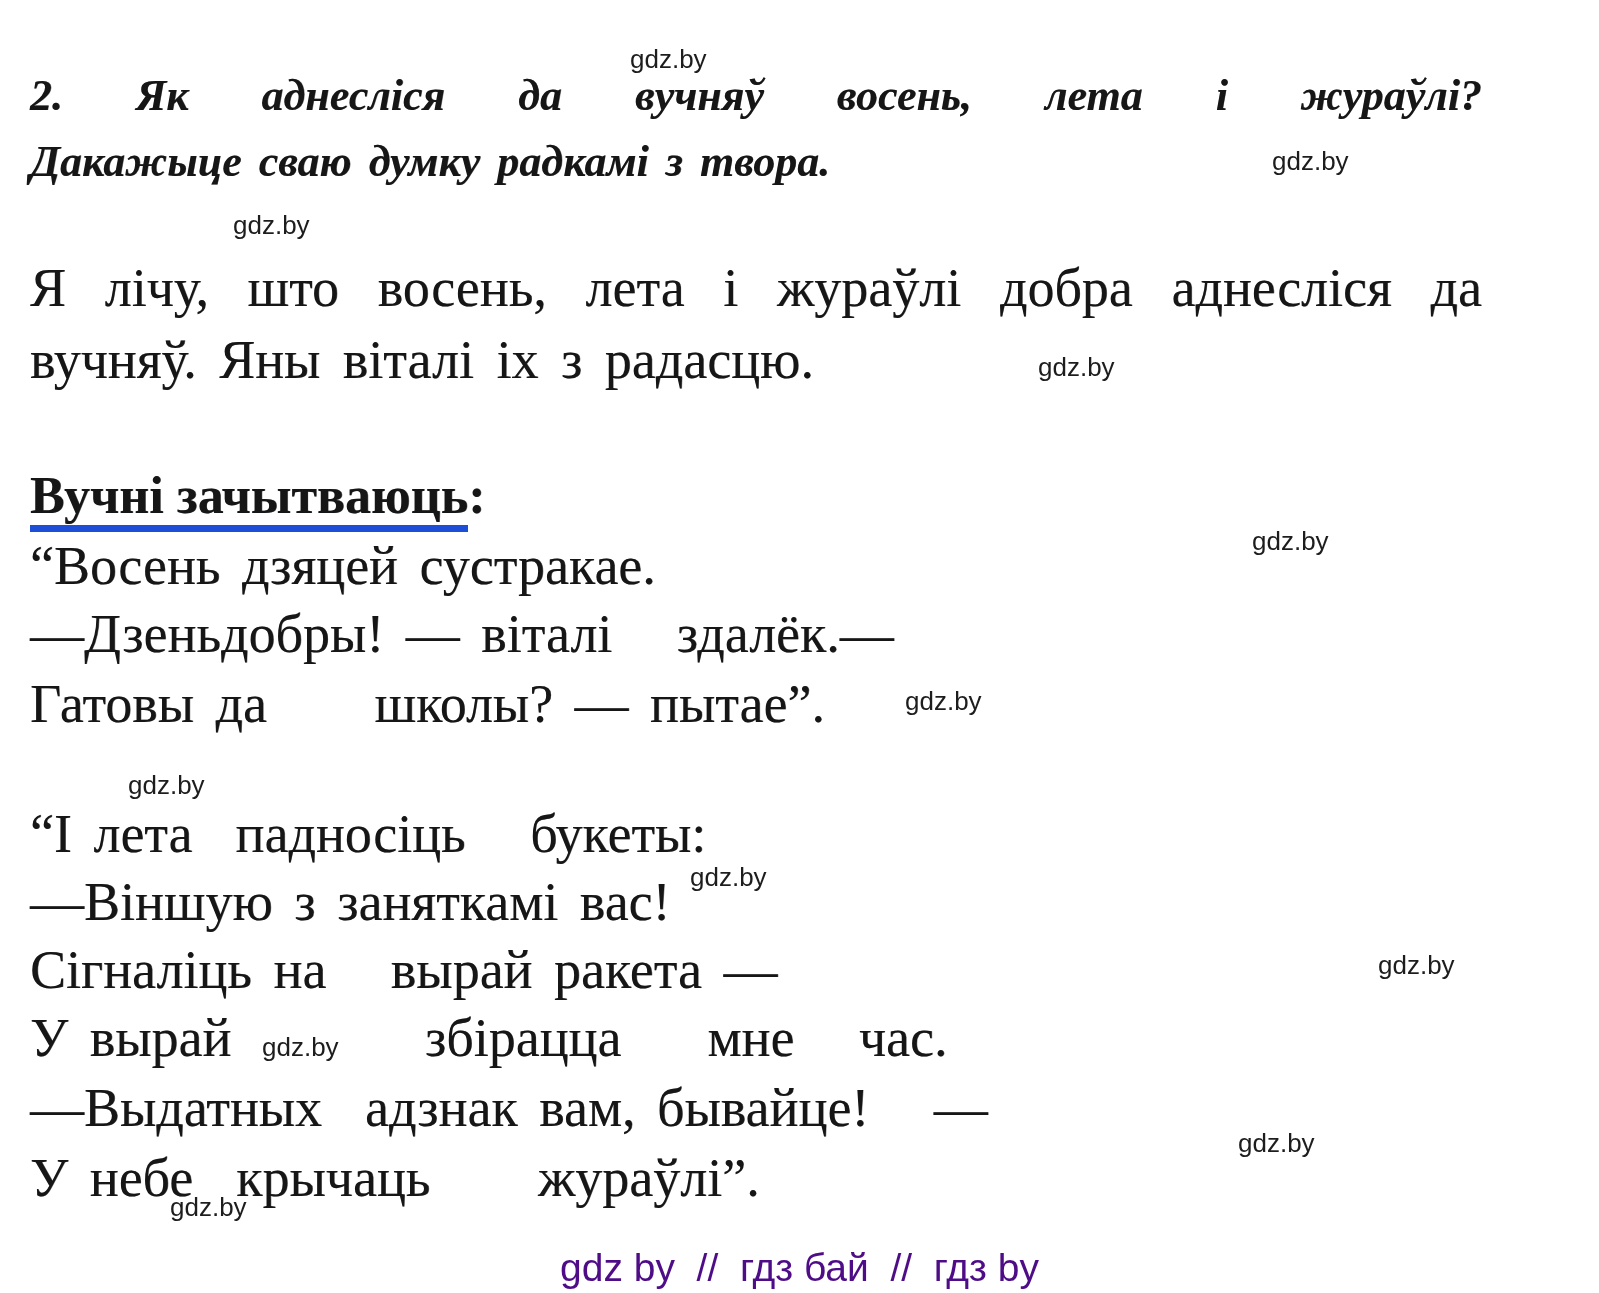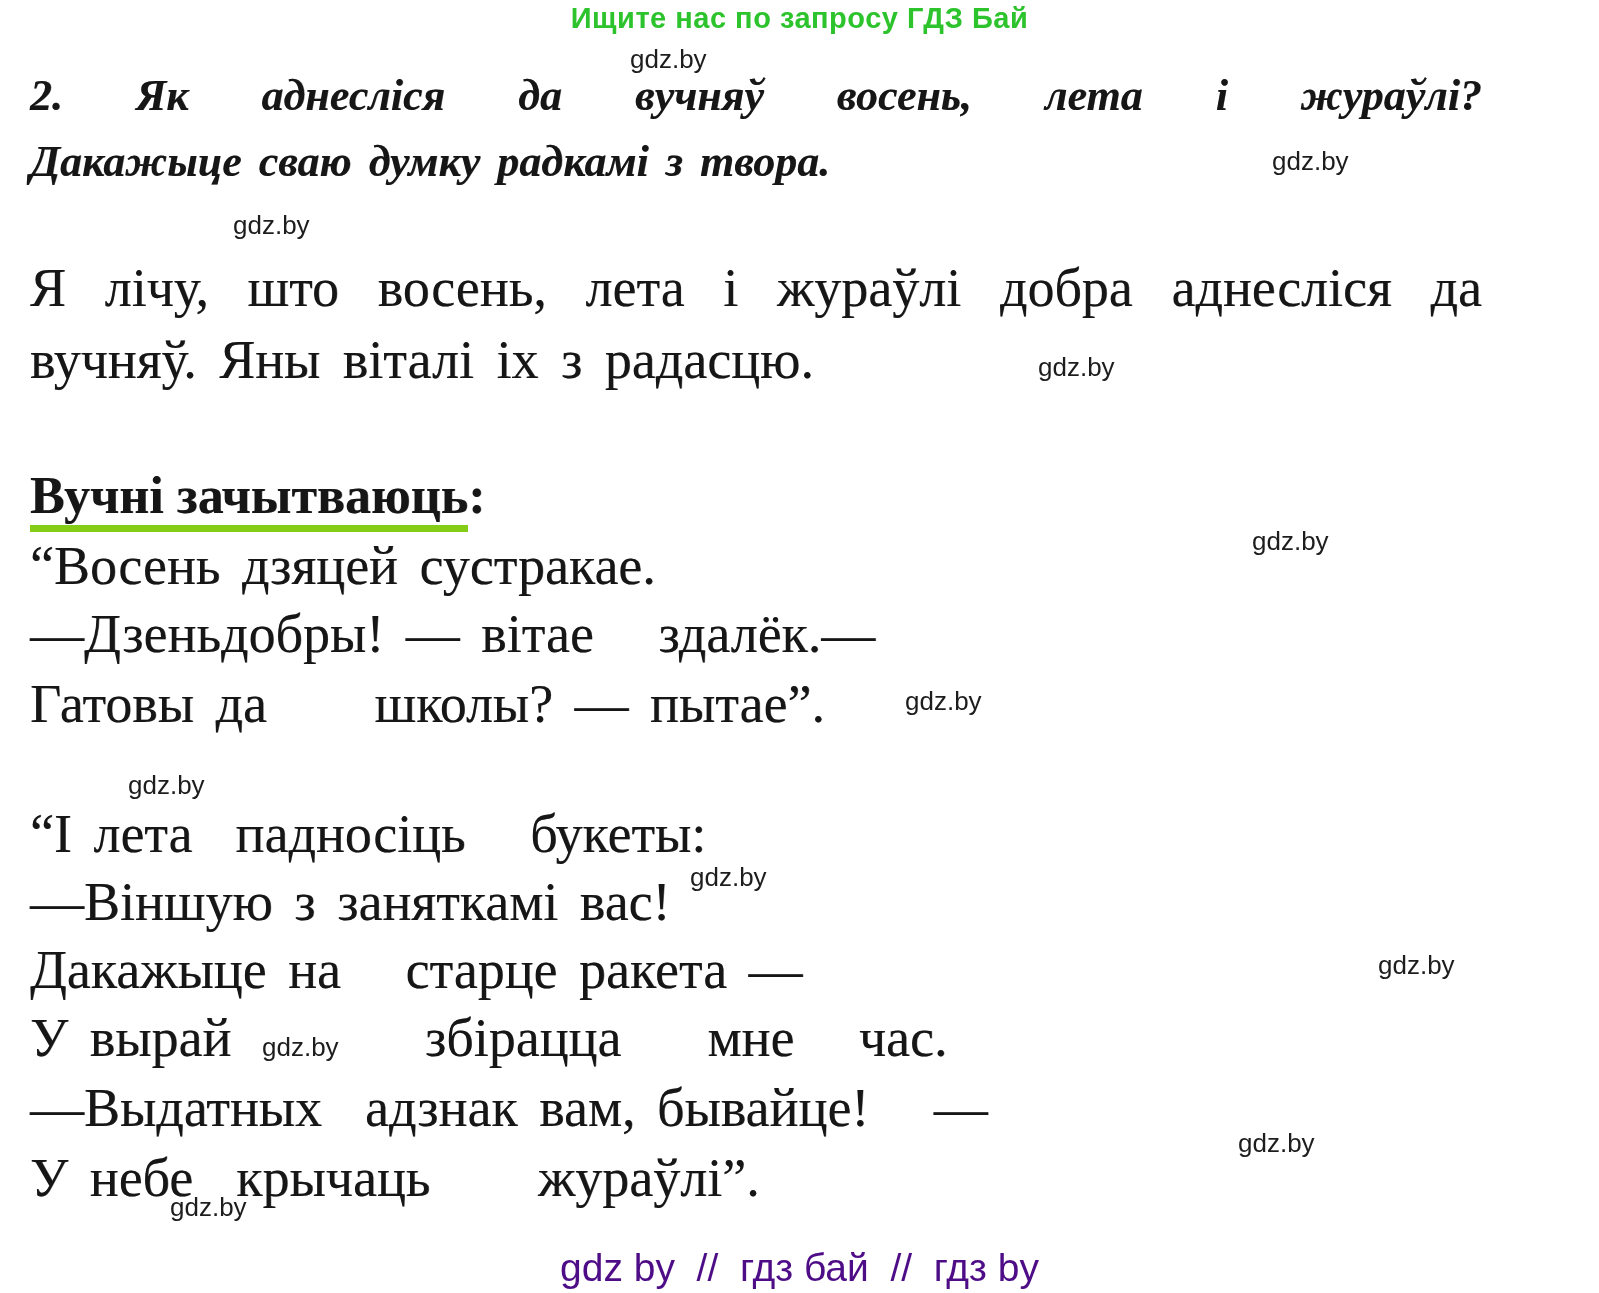--- a/index.html
+++ b/index.html
@@ -82,21 +82,21 @@
     text-align: justify;
     text-align-last: justify;
   }
   .a2 { top: 330px; word-spacing: 9px; }
   .reading-head {
     top: 466px;
     font-weight: bold;
     font-size: 52px;
   }
   .reading-head .ul {
-    border-bottom: 7px solid #84cc16;
+    border-bottom: 7px solid #1d4ed8;
     padding-bottom: 3px;
     display: inline-block;
     line-height: 52px;
   }
   .poem { word-spacing: 8px; }
   .p1-0 { top: 536px; }
   .p1-1 { top: 604px; }
   .p1-2 { top: 674px; }
   .p2-0 { top: 804px; }
   .p2-1 { top: 872px; text-align: right; }
@@ -115,21 +115,20 @@
     font-size: 39px;
     color: #4e0d87;
     white-space: pre;
   }
 </style>
 </head>
 <body>
 
 <div class="page">
 
-  <div class="promo">Ищите нас по запросу ГДЗ Бай</div>
 
   <span class="wm wm1">gdz.by</span>
   <span class="wm wm2">gdz.by</span>
   <span class="wm wm3">gdz.by</span>
   <span class="wm wm4">gdz.by</span>
   <span class="wm wm5">gdz.by</span>
   <span class="wm wm6">gdz.by</span>
   <span class="wm wm7">gdz.by</span>
   <span class="wm wm8">gdz.by</span>
   <span class="wm wm9">gdz.by</span>
@@ -139,25 +138,25 @@
 
   <div class="line qline q1">2. Як аднесліся да вучняў восень, лета і жураўлі?</div>
   <div class="line qline q2">Дакажыце сваю думку радкамі з твора.</div>
 
   <div class="line a1">Я лічу, што восень, лета і жураўлі добра аднесліся да</div>
   <div class="line a2">вучняў. Яны віталі іх з радасцю.</div>
 
   <div class="line reading-head"><span class="ul">Вучні зачытваюць</span><span>:</span></div>
 
   <div class="line poem p1-0">“Восень дзяцей сустракае.</div>
-  <div class="line poem p1-1">—Дзеньдобры! — вітае   здалёк.—</div>
+  <div class="line poem p1-1">—Дзеньдобры! — віталі   здалёк.—</div>
   <div class="line poem p1-2">Гатовы да     школы? — пытае”.</div>
 
   <div class="line poem p2-0">“І лета  падносіць   букеты:</div>
   <div class="line poem p2-1">—Віншую з заняткамі вас!</div>
-  <div class="line poem p2-2">Дакажыце на   старце ракета —</div>
+  <div class="line poem p2-2">Сігналіць на   вырай ракета —</div>
   <div class="line poem p2-3">У вырай         збірацца    мне   час.</div>
   <div class="line poem p2-4">—Выдатных  адзнак вам, бывайце!   —</div>
   <div class="line poem p2-5">У небе  крычаць     жураўлі”.</div>
 
   <div class="footer">gdz by  //  гдз бай  //  гдз by</div>
 
 </div>
 
 </body></html>

